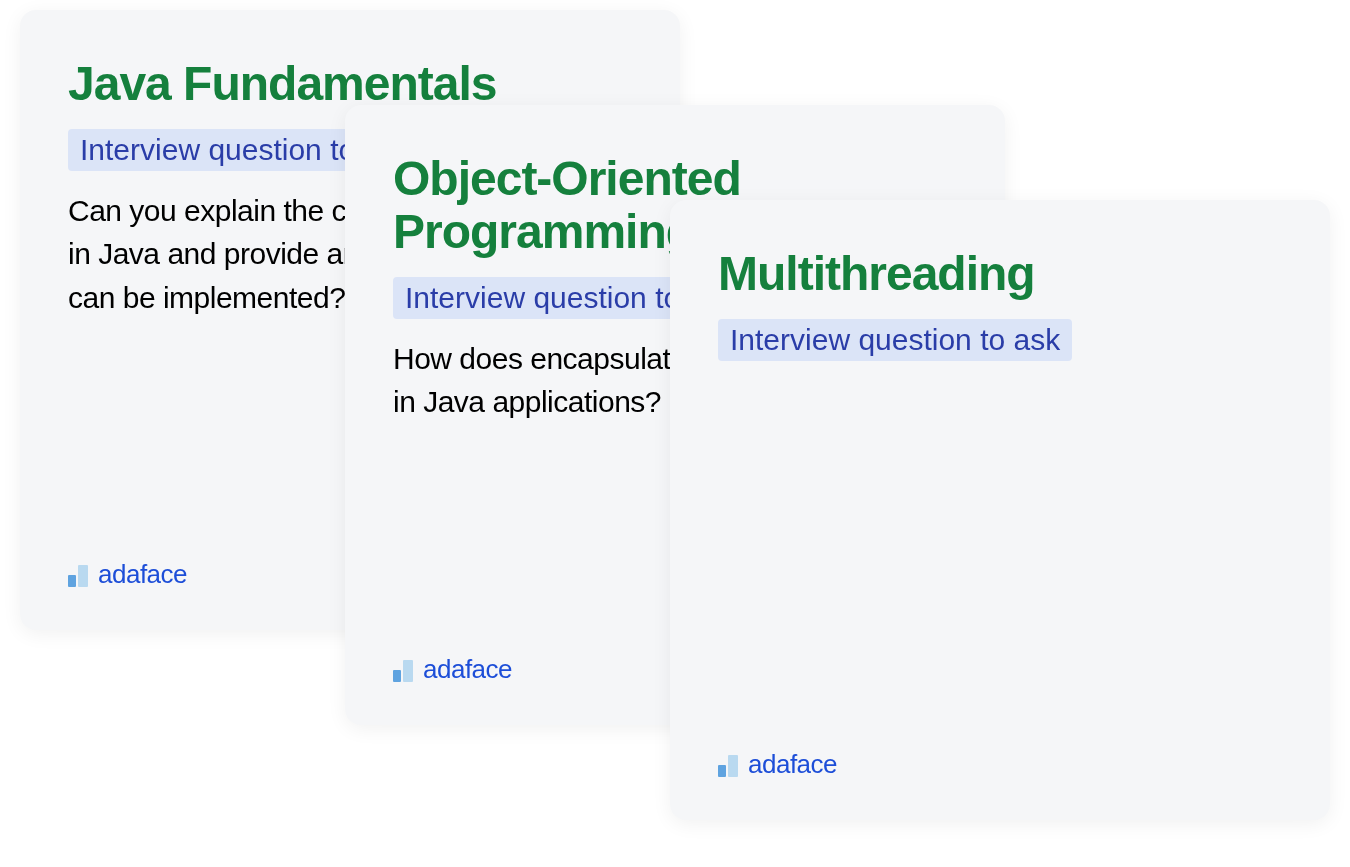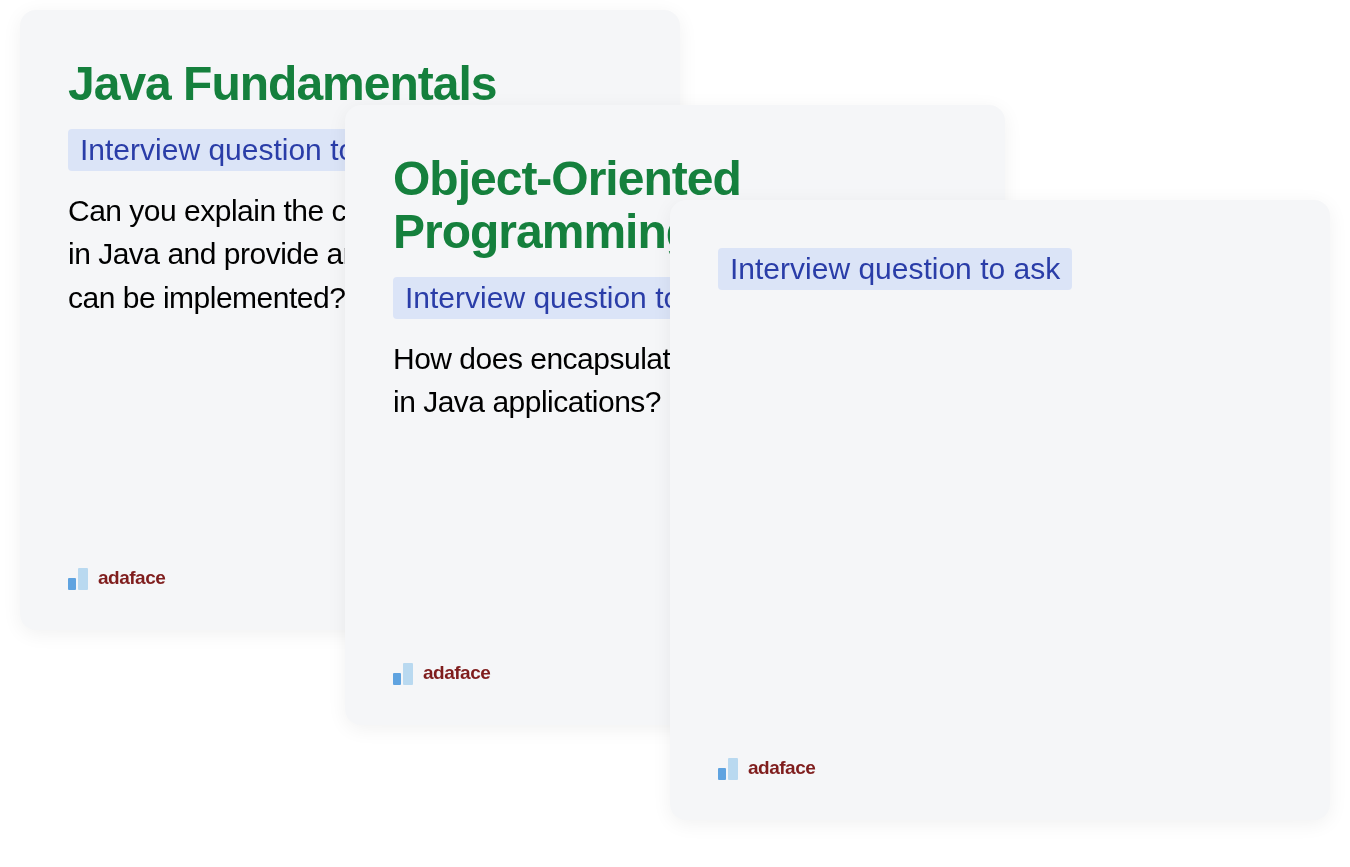--- a/index.html
+++ b/index.html
@@ -87,23 +87,23 @@
       background: #5fa3e0;
       border-radius: 1px;
     }
     .logo-bar2 {
       width: 10px;
       height: 22px;
       background: #b9d9f0;
       border-radius: 1px;
     }
     .logo-text {
-      font-size: 19px;
-      font-weight: 700;
-      color: #7f1d1d;
+      font-size: 26px;
+      font-weight: 400;
+      color: #1d4ed8;
       letter-spacing: -0.5px;
     }
   </style>
 </head>
 <body>
 
 <div class="card card-1">
   <h2 class="card-title">Java Fundamentals</h2>
   <span class="card-badge">Interview question to ask</span>
   <p class="card-question">Can you explain the concept of 'inheritance' in Java and provide an example of how it can be implemented?</p>
@@ -123,20 +123,21 @@
   <div class="card-footer">
     <div class="logo-icon">
       <div class="logo-bar1"></div>
       <div class="logo-bar2"></div>
     </div>
     <span class="logo-text">adaface</span>
   </div>
 </div>
 
 <div class="card card-3">
+  <h2 class="card-title">Multithreading</h2>
   <span class="card-badge">Interview question to ask</span>
   <div class="card-footer">
     <div class="logo-icon">
       <div class="logo-bar1"></div>
       <div class="logo-bar2"></div>
     </div>
     <span class="logo-text">adaface</span>
   </div>
 </div>
 

